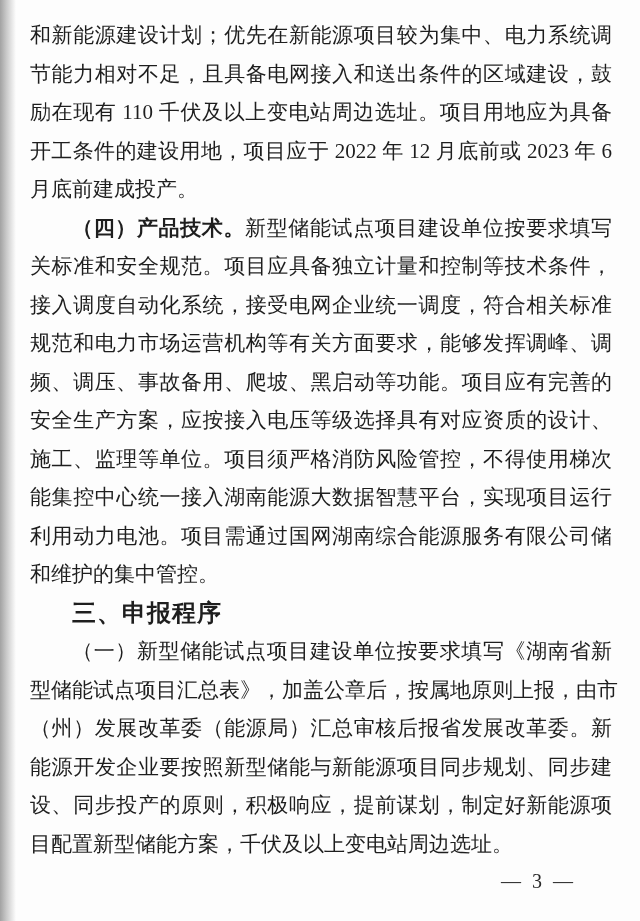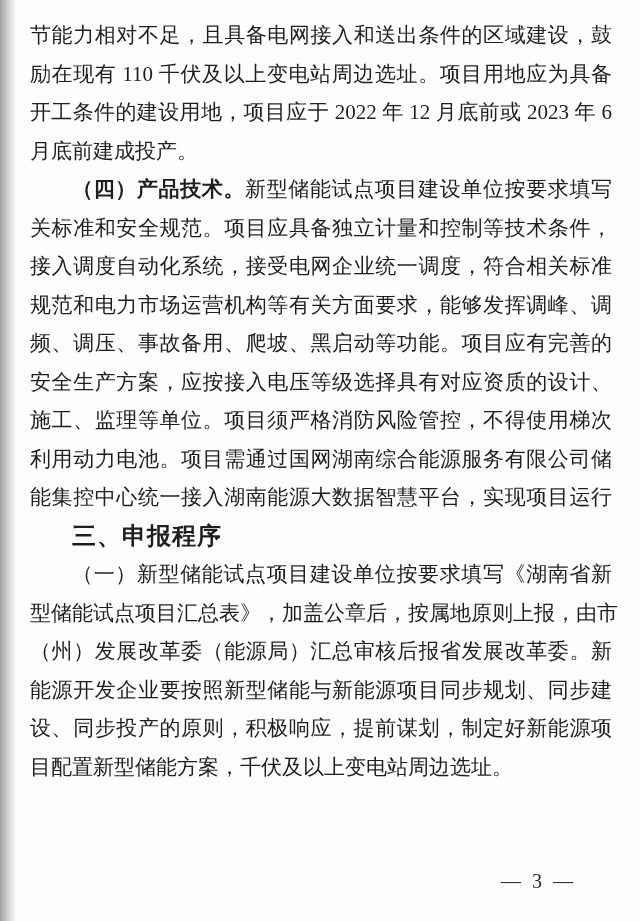--- a/index.html
+++ b/index.html
@@ -67,33 +67,35 @@
     letter-spacing: 3px;
     font-family: "Liberation Serif", "DejaVu Serif", serif;
   }
 </style>
 </head>
 <body>
 
 <div class="page">
   <div class="edge-shadow"></div>
   <main class="doc-body">
+      <div class="line"><span>和新能源建设计划；优先在新能源项目较为集中、电力系统调</span></div>
       <div class="line"><span>节能力相对不足，且具备电网接入和送出条件的区域建设，鼓</span></div>
       <div class="line"><span>励在现有 110 千伏及以上变电站周边选址。项目用地应为具备</span></div>
       <div class="line"><span>开工条件的建设用地，项目应于 2022 年 12 月底前或 2023 年 6</span></div>
       <div class="line no-just"><span>月底前建成投产。</span></div>
       <div class="line indent"><span class="bold">（四）产品技术。</span><span>新型储能试点项目建设单位按要求填写</span></div>
       <div class="line"><span>关标准和安全规范。项目应具备独立计量和控制等技术条件，</span></div>
       <div class="line"><span>接入调度自动化系统，接受电网企业统一调度，符合相关标准</span></div>
       <div class="line"><span>规范和电力市场运营机构等有关方面要求，能够发挥调峰、调</span></div>
       <div class="line"><span>频、调压、事故备用、爬坡、黑启动等功能。项目应有完善的</span></div>
       <div class="line"><span>安全生产方案，应按接入电压等级选择具有对应资质的设计、</span></div>
       <div class="line"><span>施工、监理等单位。项目须严格消防风险管控，不得使用梯次</span></div>
+      <div class="line"><span>能集控中心统一接入湖南能源大数据智慧平台，实现项目运行</span></div>
       <div class="line"><span>利用动力电池。项目需通过国网湖南综合能源服务有限公司储</span></div>
-      <div class="line"><span>能集控中心统一接入湖南能源大数据智慧平台，实现项目运行</span></div>
+      <div class="line no-just"><span>和维护的集中管控。</span></div>
       <div class="line indent no-just heading"><span class="bold">三、申报程序</span></div>
       <div class="line indent"><span>（一）新型储能试点项目建设单位按要求填写《湖南省新</span></div>
       <div class="line"><span>型储能试点项目汇总表》，加盖公章后，按属地原则上报，由市</span></div>
       <div class="line"><span>（州）发展改革委（能源局）汇总审核后报省发展改革委。新</span></div>
       <div class="line"><span>能源开发企业要按照新型储能与新能源项目同步规划、同步建</span></div>
       <div class="line"><span>设、同步投产的原则，积极响应，提前谋划，制定好新能源项</span></div>
       <div class="line no-just"><span>目配置新型储能方案，千伏及以上变电站周边选址。</span></div>
     </main>
   <div class="page-number">— 3 —</div>
 </div>

